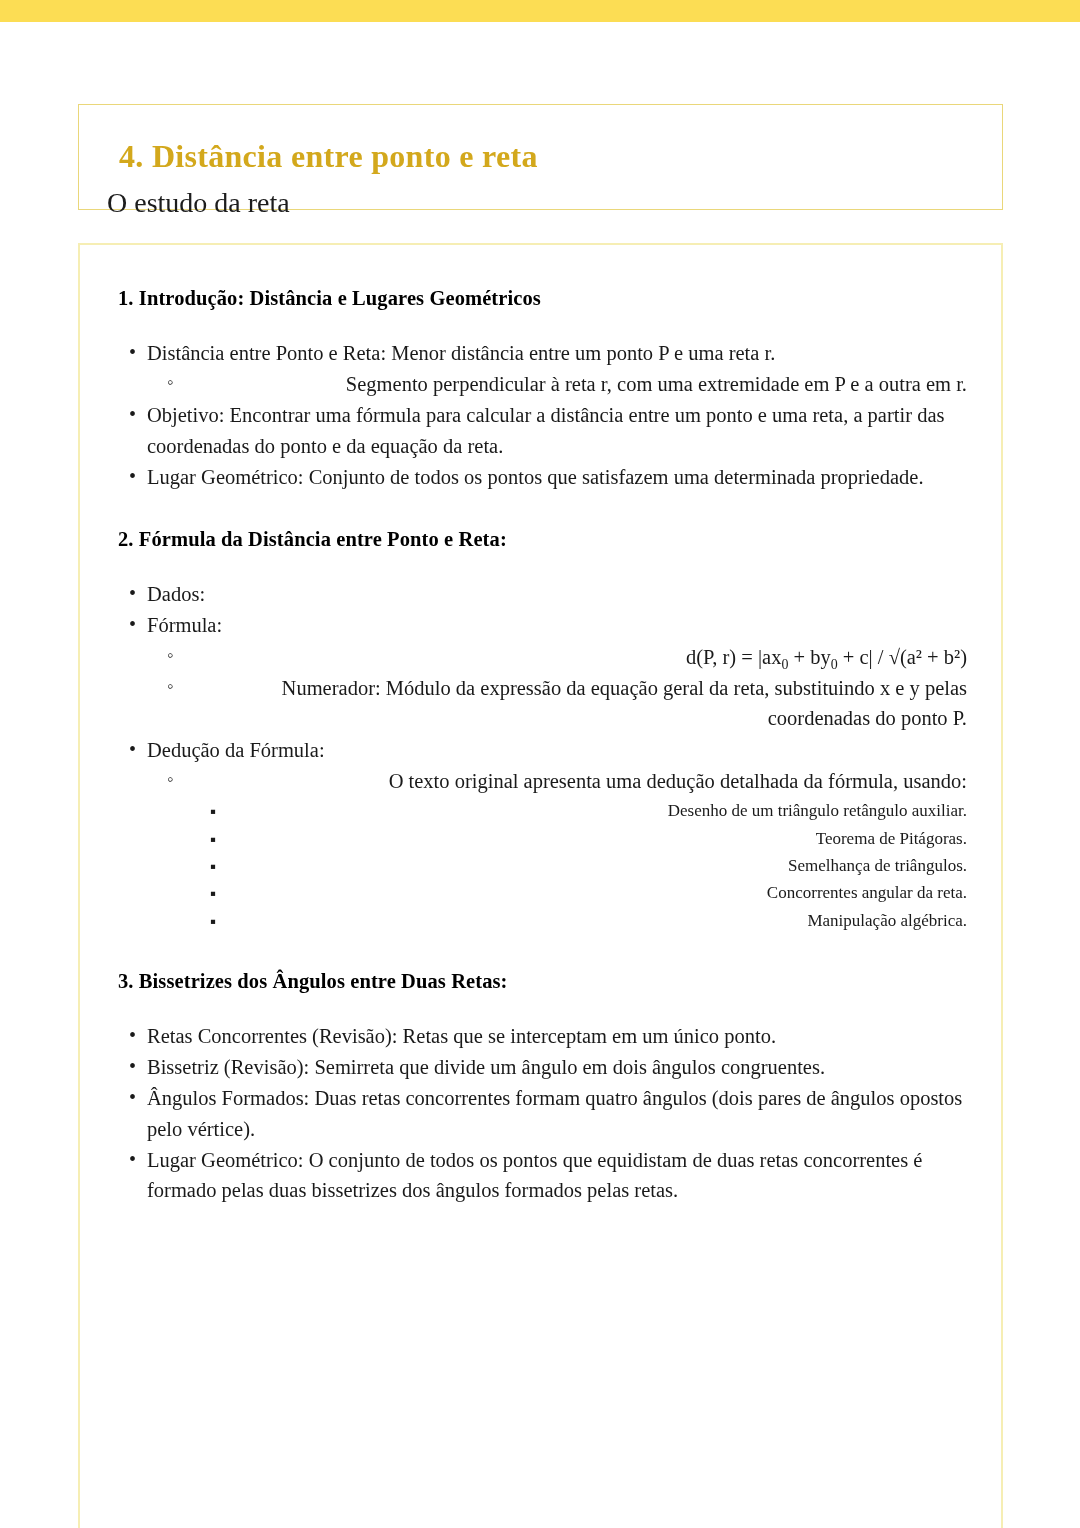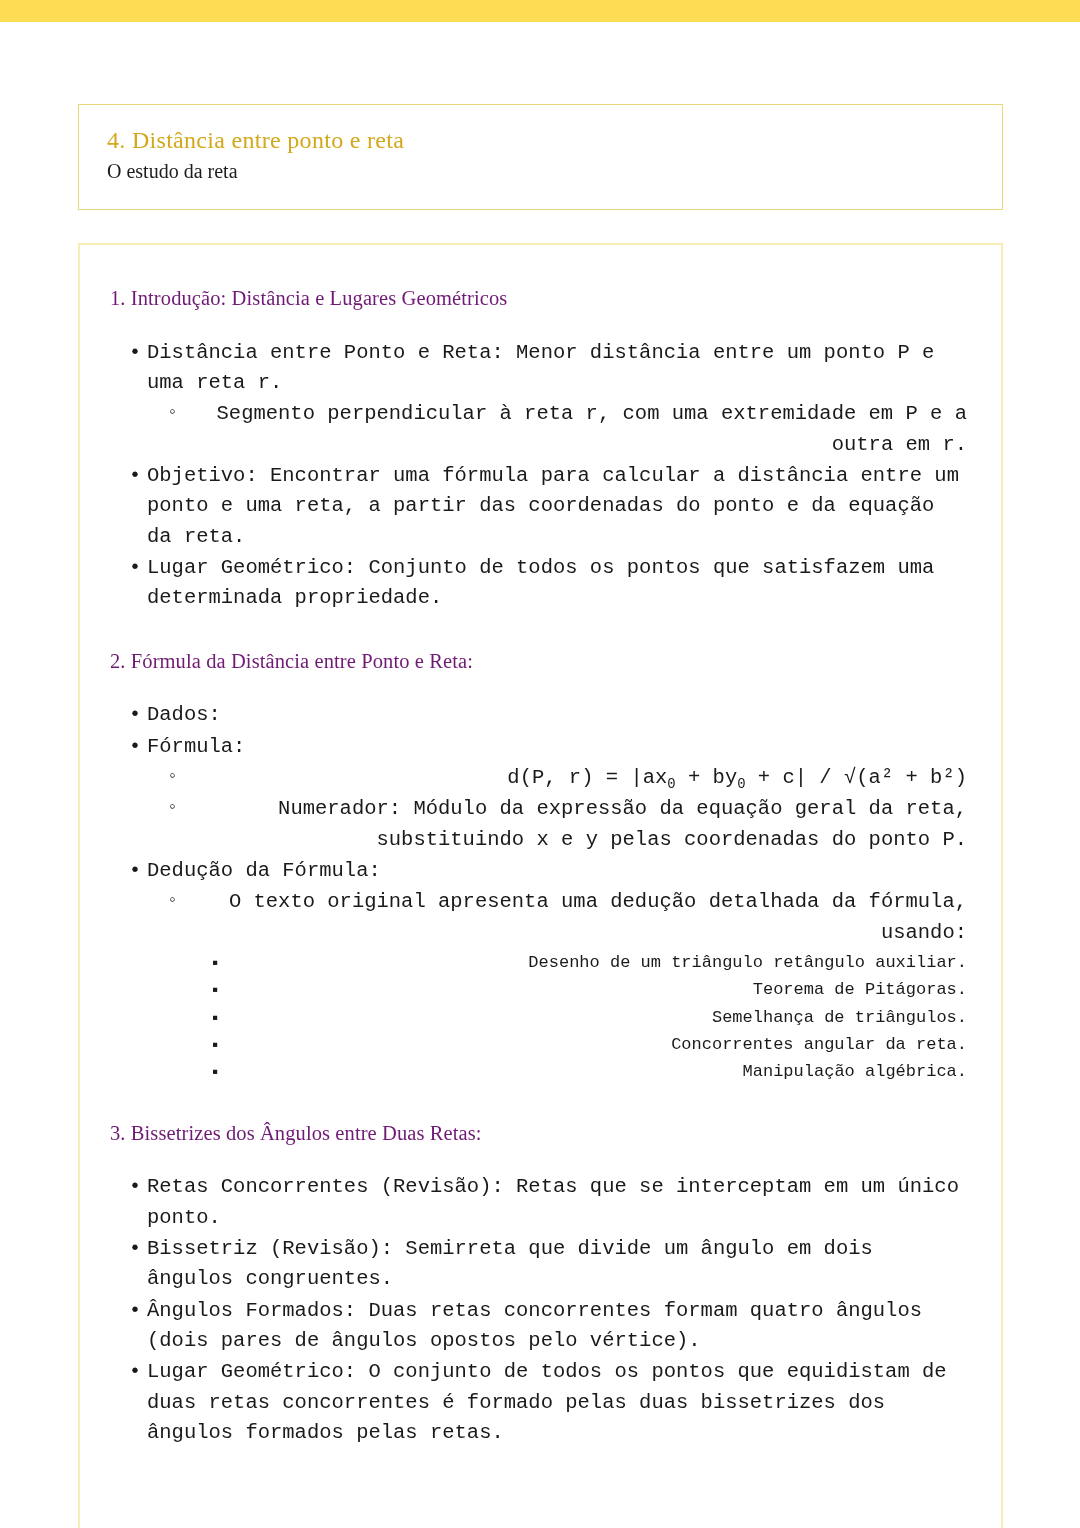--- a/index.html
+++ b/index.html
@@ -37,29 +37,29 @@
     left: 78px;
     top: 82px;
     width: 925px;
     height: 106px;
     border: 1px solid #ead77a;
     background: #ffffff;
     box-sizing: border-box;
     padding: 22px 0 0 28px;
   }
   .doc-title {
-    font-size: 24px;
+    font-size: 32px;
     color: #d3a81c;
     letter-spacing: 0.3px;
     line-height: 1.1;
-    margin: 0;
-    font-weight: normal;
+    margin: 12px;
+    font-weight: bold;
   }
   .doc-subtitle {
-    font-size: 20px;
+    font-size: 28px;
     color: #1d1d1d;
     line-height: 1.2;
     margin: 6px 0 0 0;
     font-weight: normal;
   }
 
   
   .content-card {
     position: absolute;
     left: 78px;
@@ -68,42 +68,41 @@
     min-height: 1290px;
     border: 2px solid #f6eeb4;
     border-bottom: none;
     background: #ffffff;
     box-sizing: border-box;
     padding: 40px 34px 0 30px;
   }
 
   h2.section-head {
     font-size: 20.5px;
-    font-weight: normal;
-    color: #701a75;
-    margin: 0 0 26px 0;
+    font-weight: bold;
+    color: #000000;
+    margin: 0 0 26px 8px;
     line-height: 1.3;
     letter-spacing: 0.1px;
   }
   .section + .section { margin-top: 34px; }
   .section:first-child { margin-top: 0; }
 
   ul.lvl1, ul.lvl2, ul.lvl3 {
     margin: 0;
     padding: 0;
     list-style: none;
   }
   ul.lvl1 > li {
     position: relative;
     padding-left: 37px;
     font-size: 20.5px;
     line-height: 1.48;
     margin-bottom: 1px;
     color: #1a1a1a;
-    font-family: Liberation Mono, monospace;
   }
   ul.lvl1 > li > .txt::before {
     content: "\2022";
     position: absolute;
     left: 19px;
     top: 0;
     font-size: 20px;
     line-height: 1.48;
     color: #1a1a1a;
   }

